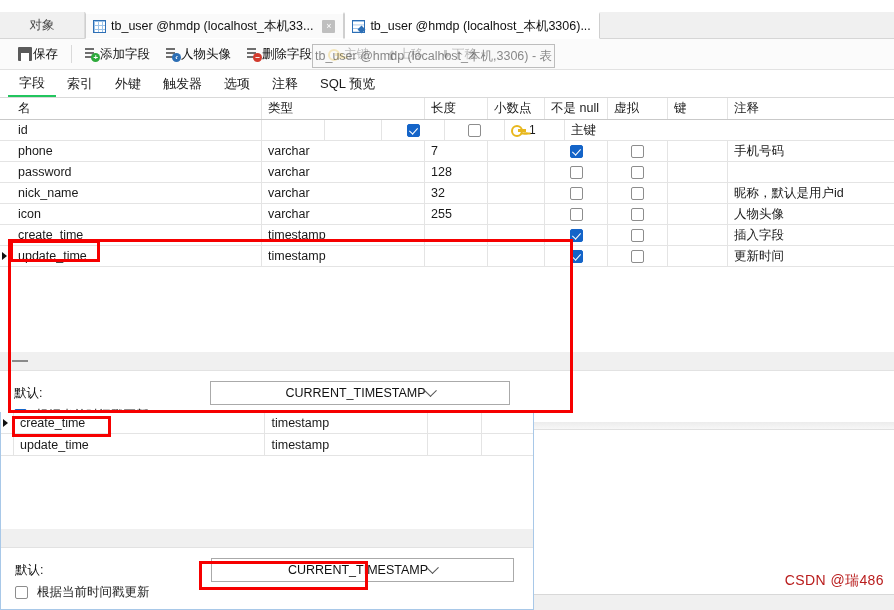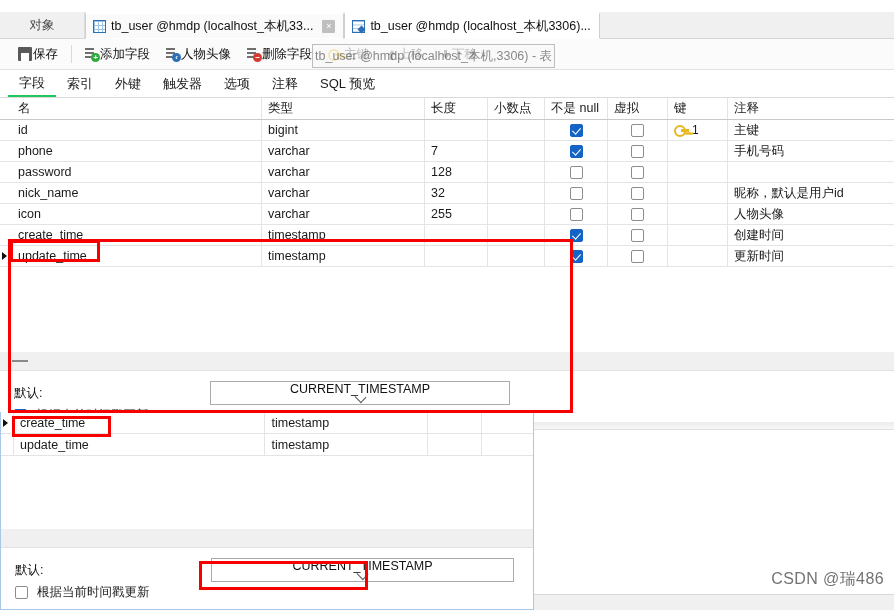--- a/index.html
+++ b/index.html
@@ -137,21 +137,21 @@
   
   .panel{ position:absolute; left:0; width:894px; background:#fff; }
   .panel-head{ height:19px; background:#f0f0f0; border-bottom:1px solid #e2e2e2;
                display:flex; align-items:center; padding-left:12px;}
   .collapse-bar{ width:16px;height:2px;background:#8a8a8a; }
   .panel-body{ padding:10px 0 0 14px; }
   .prow{ display:flex; align-items:center; height:24px; }
   .plabel{ width:196px; font-size:12.5px; color:#111; }
   .pselect{ width:300px; height:24px; border:1px solid #aaa; background:#fff;
             display:flex; align-items:center; padding:0 6px; font-size:12.5px; color:#111;
-            justify-content:center;flex-direction:column;}
+            justify-content:center;}
   .chev{ width:9px;height:9px;border-right:1.4px solid #555;border-bottom:1.4px solid #555;
          transform:rotate(45deg) translate(-2px,-2px);}
   .pcheckrow{ display:flex; align-items:center; gap:9px; margin-top:2px;font-family:Liberation Mono, monospace; }
 
   
   #win-over{
     position:absolute; left:0; top:412px; width:534px; height:198px;
     background:#fff; border:1px solid #a8c8e8; border-top:none; z-index:30; overflow:hidden;
   }
   #win-over .ogrid{ position:absolute; left:0; top:0; width:534px; }
@@ -171,21 +171,21 @@
   .rstrip{ position:absolute; left:534px; top:412px; width:360px; height:198px; background:#fff; z-index:20; }
   .rstrip-top{ position:absolute; left:0; top:10px; width:360px; height:8px;
                background:linear-gradient(#ececec,#f7f7f7); border-bottom:1px solid #e0e0e0;}
   .rstrip-bot{ position:absolute; left:0; bottom:0; width:360px; height:16px; background:#f0f0f0;
                border-top:1px solid #d8d8d8; }
 
   
   .redbox{ position:absolute; border:3px solid #f60000; z-index:60; pointer-events:none; }
 
   
-  .wm{ position:absolute; right:10px; bottom:20px; color:#737373; font-size:16px; z-index:70;
+  .wm{ position:absolute; right:10px; bottom:20px; color:#b91c1c; font-size:14px; z-index:70;
        letter-spacing:.4px; }
 </style>
 </head>
 <body>
 
 <div id="win-main">
 
   <div class="tabstrip">
     <div class="tabstrip-obj">
       <span>对象</span>
@@ -279,21 +279,20 @@
       <div class="gcell c-dec">小数点</div>
       <div class="gcell c-null">不是 null</div>
       <div class="gcell c-vir">虚拟</div>
       <div class="gcell c-key">键</div>
       <div class="gcell c-cmt">注释</div>
     </div>
 
     <div class="grow">
       <div class="gcell c-mark"></div>
       <div class="gcell c-name">id</div>
-      <div class="gcell c-type">bigint</div>
       <div class="gcell c-len"></div>
       <div class="gcell c-dec"></div>
       <div class="gcell c-null ctr">
           <span class="cb on"></span>
         </div>
       <div class="gcell c-vir ctr">
           <span class="cb"></span>
         </div>
       <div class="gcell c-key">
         <span class="keycell">
@@ -373,21 +372,21 @@
       <div class="gcell c-type">timestamp</div>
       <div class="gcell c-len"></div>
       <div class="gcell c-dec"></div>
       <div class="gcell c-null ctr">
           <span class="cb on"></span>
         </div>
       <div class="gcell c-vir ctr">
           <span class="cb"></span>
         </div>
       <div class="gcell c-key"></div>
-      <div class="gcell c-cmt">创建时间</div>
+      <div class="gcell c-cmt">插入字段</div>
     </div>
 
     <div class="grow">
       <div class="gcell c-mark">
           <span class="rowarrow"></span>
         </div>
       <div class="gcell c-name">update_time</div>
       <div class="gcell c-type">timestamp</div>
       <div class="gcell c-len"></div>
       <div class="gcell c-dec"></div>

